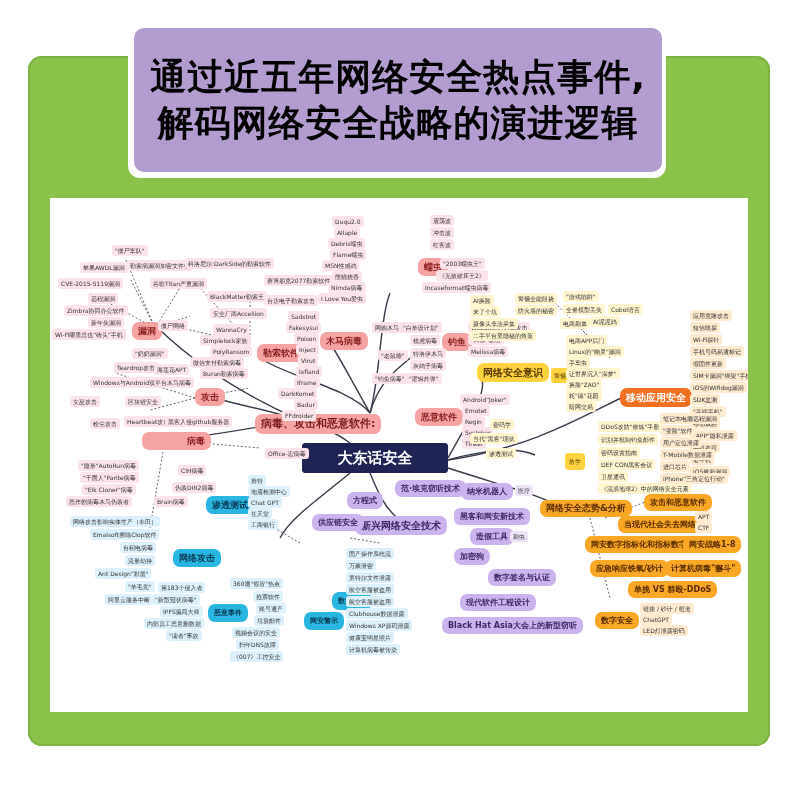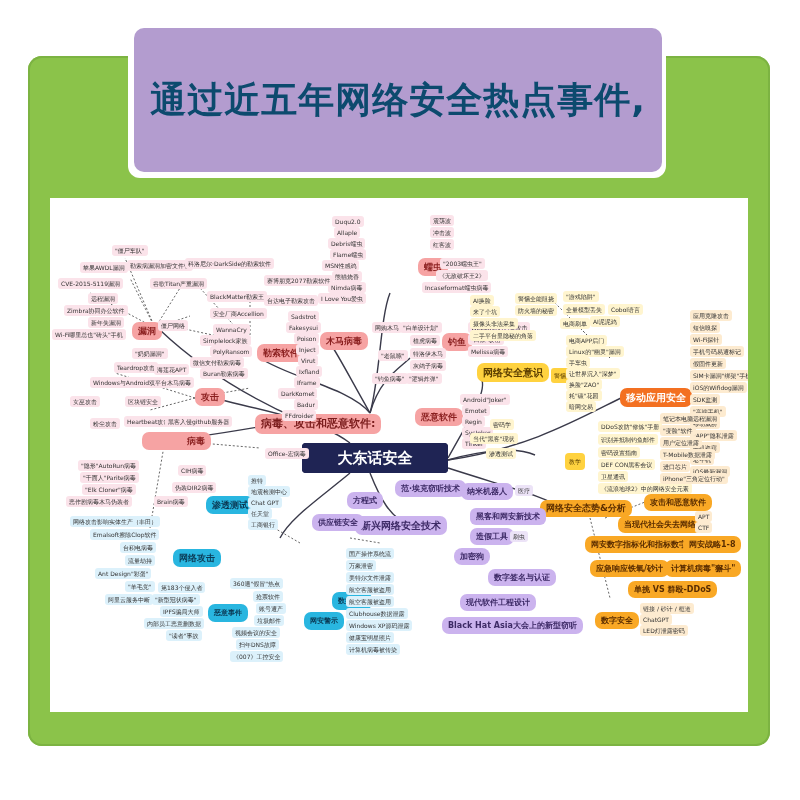--- a/index.html
+++ b/index.html
@@ -1,20 +1,20 @@
 <!DOCTYPE html>
 <html><head>
 <meta charset="utf-8">
 <style>
   html,body{margin:0;padding:0;background:#ffffff;}
   body{width:800px;height:800px;position:relative;overflow:hidden;font-family:"DejaVu Sans","Liberation Sans",sans-serif;}
   .frame{position:absolute;left:28px;top:56px;width:742px;height:690px;background:#8bc34a;border-radius:14px;box-shadow:inset 0 0 0 2px #7cb342;}
   .banner{position:absolute;left:128px;top:20px;width:538px;height:158px;background:#ffffff;border-radius:12px;}
   .banner-inner{position:absolute;left:134px;top:28px;width:528px;height:144px;background:#b39ccf;border-radius:10px;display:flex;flex-direction:column;justify-content:center;align-items:center;}
-  .banner-line{color:#0c4a6e;font-weight:bold;font-size:36px;line-height:46px;letter-spacing:1px;font-family:"DejaVu Sans",sans-serif;white-space:nowrap;}
+  .banner-line{color:#000000;font-weight:bold;font-size:36px;line-height:46px;letter-spacing:1px;font-family:"DejaVu Sans",sans-serif;white-space:nowrap;}
   .canvas{position:absolute;left:50px;top:198px;width:698px;height:514px;background:#ffffff;overflow:hidden;}
   svg.links{position:absolute;left:0;top:0;width:698px;height:514px;}
   .n{position:absolute;white-space:nowrap;font-size:6px;line-height:9px;padding:1px 3px;border-radius:3px;color:#333;}
   .pink{background:#fbe3ea;}
   .yel{background:#fff5cf;}
   .blu{background:#dcf1fb;}
   .pur{background:#ece3f7;}
   .org{background:#fdebd0;}
   .h{font-weight:bold;border-radius:7px;padding:3px 6px;}
   .h-pink{background:#f6a3a3;color:#8a1f1f;font-size:9px;line-height:12px;}
@@ -28,20 +28,21 @@
   .h-pur-lg{background:#cbb3ee;color:#3d2a66;font-size:10px;line-height:13px;}
   .center{position:absolute;left:252px;top:245px;width:146px;height:30px;background:#1f2454;color:#ffffff;font-weight:bold;font-size:15px;line-height:30px;text-align:center;border-radius:4px;box-shadow:0 0 0 2px #1f2454 inset;}
 </style>
 </head>
 <body>
 
 <div class="frame"></div>
 <div class="banner"></div>
 <div class="banner-inner">
   <div class="banner-line">通过近五年网络安全热点事件,</div>
+  <div class="banner-line">解码网络安全战略的演进逻辑</div>
 </div>
 
 <div class="canvas">
   <svg class="links" viewBox="0 0 698 514">
     <g fill="none" stroke="#3a3a4a" stroke-width="1.4">
       <path d="M300 245 C 280 230, 260 225, 245 222"></path>
       <path d="M250 222 C 200 200, 150 170, 110 132"></path>
       <path d="M250 222 C 210 210, 180 205, 165 200"></path>
       <path d="M250 222 C 200 230, 150 240, 115 242"></path>
       <path d="M320 215 C 330 180, 330 120, 340 95"></path>
@@ -243,21 +244,21 @@
   <div class="n org" style="left:590px;top:405px;">链接 / 砂计 / 框道</div>
   <div class="n org" style="left:590px;top:416px;">ChatGPT</div>
   <div class="n org" style="left:590px;top:427px;">LED灯泄露密码</div>
 
   <div class="n h h-pur-lg" style="left:305px;top:318px;">新兴网络安全技术</div>
   <div class="n h h-pur" style="left:345px;top:282px;">范·埃克窃听技术</div>
   <div class="n h h-pur" style="left:297px;top:294px;">方程式</div>
   <div class="n h h-pur" style="left:262px;top:316px;">供应链安全</div>
   <div class="n h h-pur" style="left:411px;top:285px;">纳米机器人</div>
   <div class="n pur" style="left:465px;top:287px;">医疗</div>
-  <div class="n h h-pur" style="left:420px;top:310px;border-radius:6px;">黑客和网安新技术</div>
+  <div class="n h h-pur" style="left:404px;top:310px;border-radius:6px;">黑客和网安新技术</div>
   <div class="n h h-pur" style="left:420px;top:330px;">造假工具</div>
   <div class="n pur" style="left:460px;top:333px;">刷虫</div>
   <div class="n h h-pur" style="left:404px;top:350px;border-radius:8px;">加密狗</div>
   <div class="n h h-pur" style="left:438px;top:371px;">数字签名与认证</div>
   <div class="n h h-pur" style="left:410px;top:396px;">现代软件工程设计</div>
   <div class="n h h-pur" style="left:392px;top:419px;">Black Hat Asia大会上的新型窃听</div>
 
   <div class="n h h-blu" style="left:156px;top:298px;">渗透测试</div>
   <div class="n blu" style="left:198px;top:277px;">推特</div>
   <div class="n blu" style="left:198px;top:288px;">地震检测中心</div>

